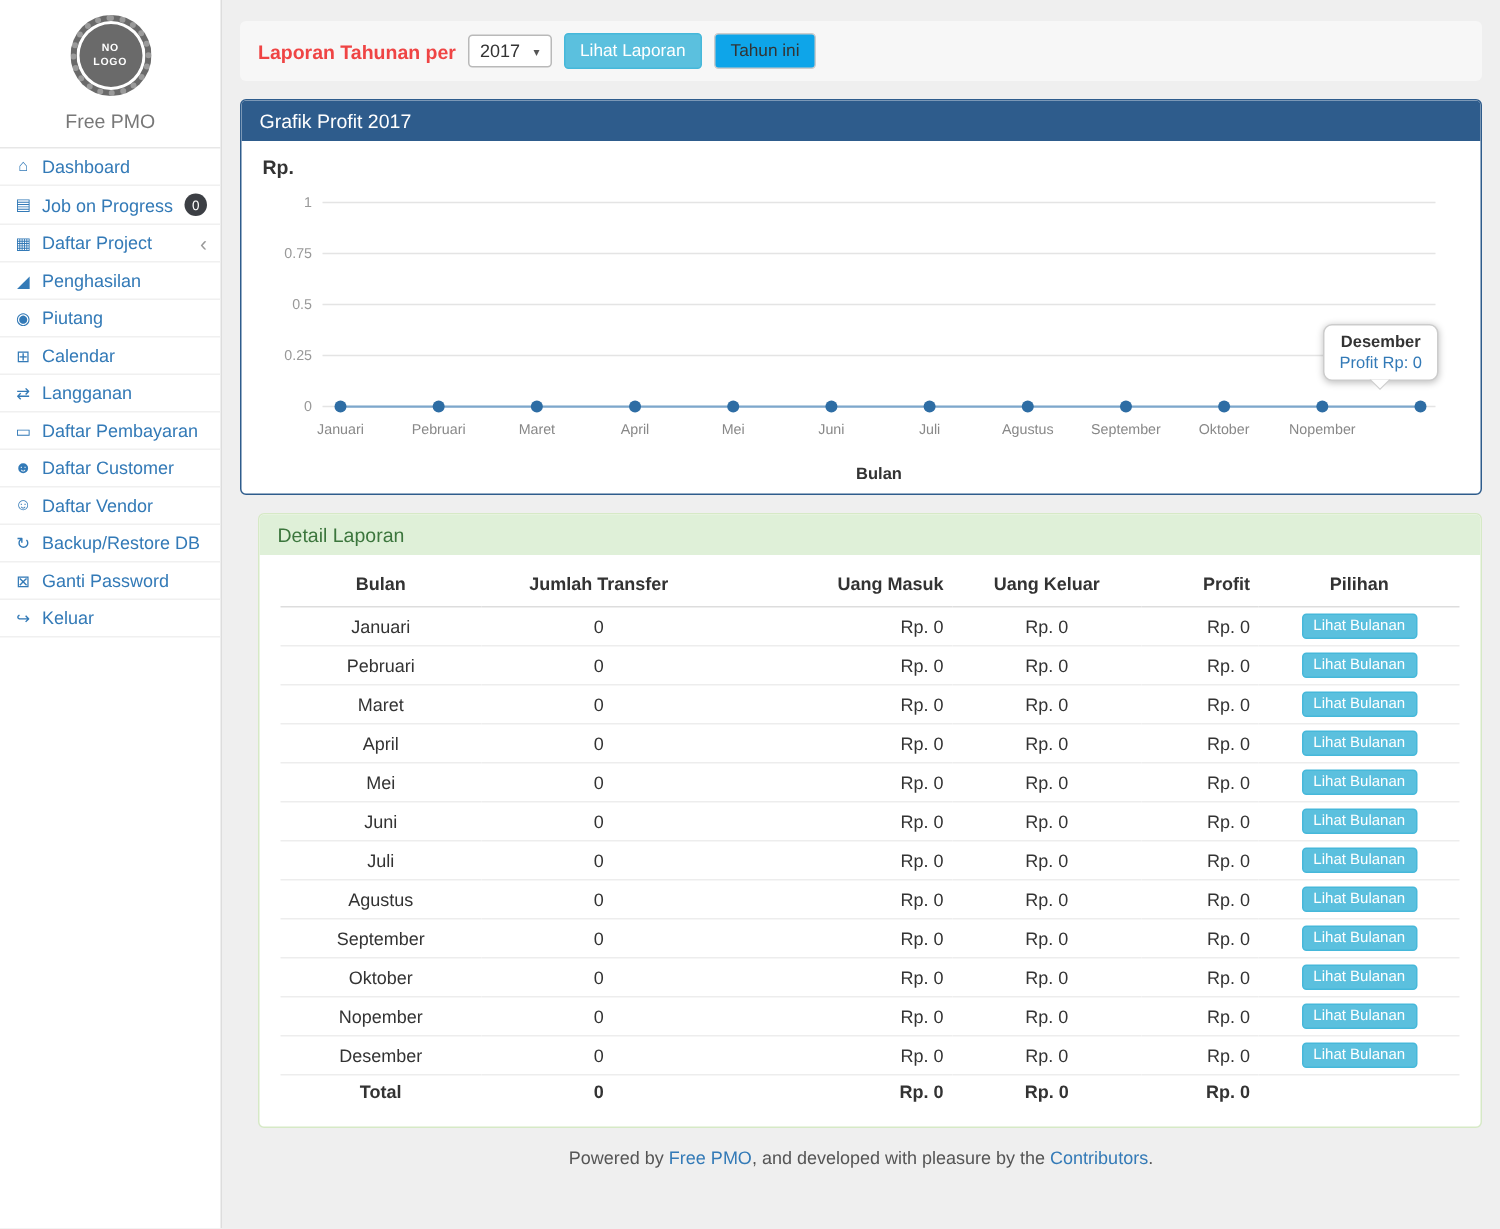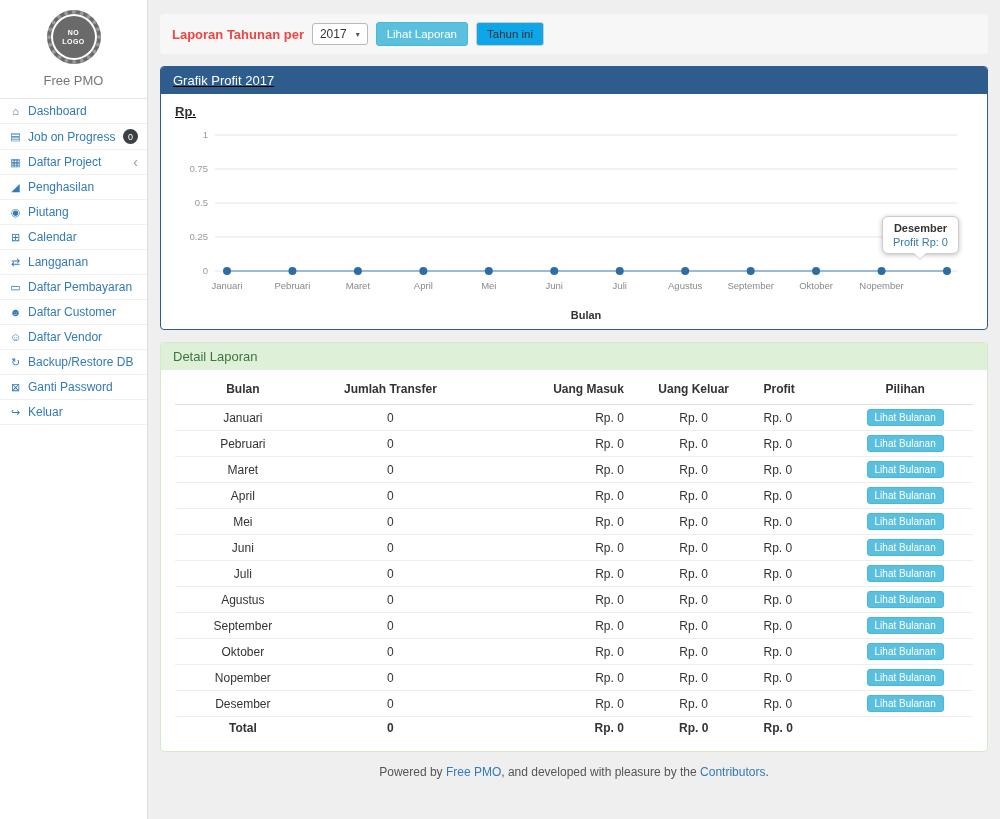--- a/index.html
+++ b/index.html
@@ -39,24 +39,24 @@
   .filter-label { color: #ef4444; font-weight: bold; font-size: 13px; }
   .select { background: #fff; border: 1px solid #b9b9b9; border-radius: 3px;
     padding: 3px 7px; font-size: 12px; display: flex; gap: 9px; align-items: center;
     color: #333; cursor: pointer; }
   .select .caret { font-size: 8px; color: #555; }
   .btn { font-size: 11.5px; padding: 5px 10px; border-radius: 3px; cursor: pointer; border: 1px solid; }
   .btn-info { background: #5bc0de; border-color: #46b8da; color: #fff; }
   .btn-default { background: #0ea5e9; border-color: #ccc; color: #333; }
 
   .panel { margin-top: 12px; background: #fff; border-radius: 4px; border: 1px solid #ddd; overflow: hidden; }
-  .panel-primary { border-color: #2e5c8c; text-decoration: underline; }
+  .panel-primary { border-color: #2e5c8c; }
   .panel-heading { padding: 6px 12px; font-size: 13px; }
   .panel-heading.primary { background: #2e5c8c; color: #fff; }
-  .panel-success { border-color: #d6e9c6; }
+  .panel-success { border-color: #d6e9c6; margin-left: 12px; }
   .panel-heading.success { background: #dff0d8; color: #3c763d; }
 
   .chart-body { position: relative; padding: 8px 12px 2px; }
   .rp-label { font-weight: bold; font-size: 13px; color: #333; margin: 2px 0 0 2px; }
   svg { display: block; }
   svg text { font-family: "Liberation Sans", sans-serif; }
   .tooltip { position: absolute; right: 28px; top: 122px; background: #fff;
     border: 1px solid #ccc; border-radius: 6px; padding: 5px 10px; text-align: center;
     box-shadow: 0 1px 5px rgba(0,0,0,0.25); z-index: 2; }
   .tooltip::before { content: ""; position: absolute; left: 50%; bottom: -7px; margin-left: -7px;
@@ -68,21 +68,21 @@
 
   .table-body { padding: 4px 14px 12px; }
   table { width: 100%; border-collapse: collapse; font-size: 12px; color: #333; }
   th { padding: 8px 6px; border-bottom: 1px solid #ddd; font-weight: bold; }
   td { padding: 4px 6px; border-top: 1px solid #ededed; }
   tbody tr:first-child td { border-top: none; }
   .c0 { text-align: center; width: 17%; }
   .c1 { text-align: center; width: 20%; }
   .c2 { text-align: right; width: 20%; }
   .c3 { text-align: center; width: 16%; }
-  .c4 { text-align: left; width: 10%; }
+  .c4 { text-align: right; width: 10%; }
   .c5 { text-align: center; width: 17%; }
   .btn-xs { font-size: 10px; padding: 2px 7px; border-radius: 3px; }
   .total-row td { font-weight: bold; }
 
   .footer { text-align: center; font-size: 12px; color: #555; padding: 13px 0 16px; }
   .footer a { color: #337ab7; text-decoration: none; cursor: pointer; }
 </style>
 </head>
 <body>
 

